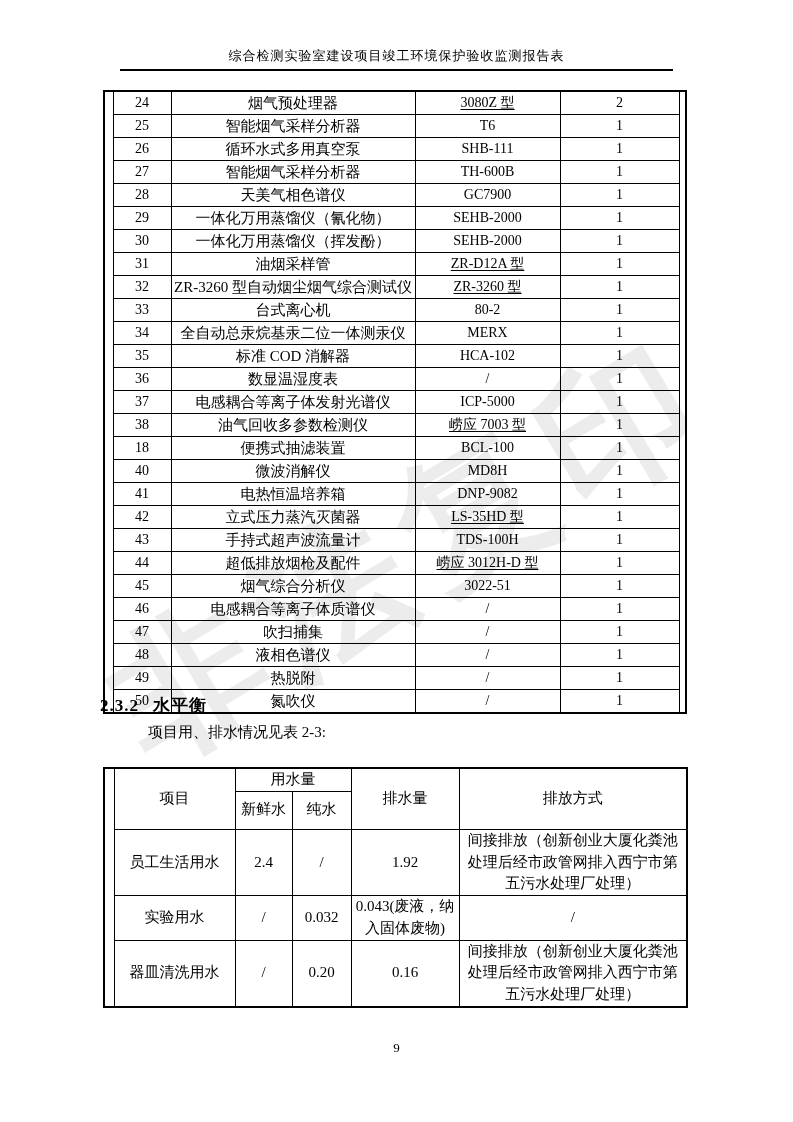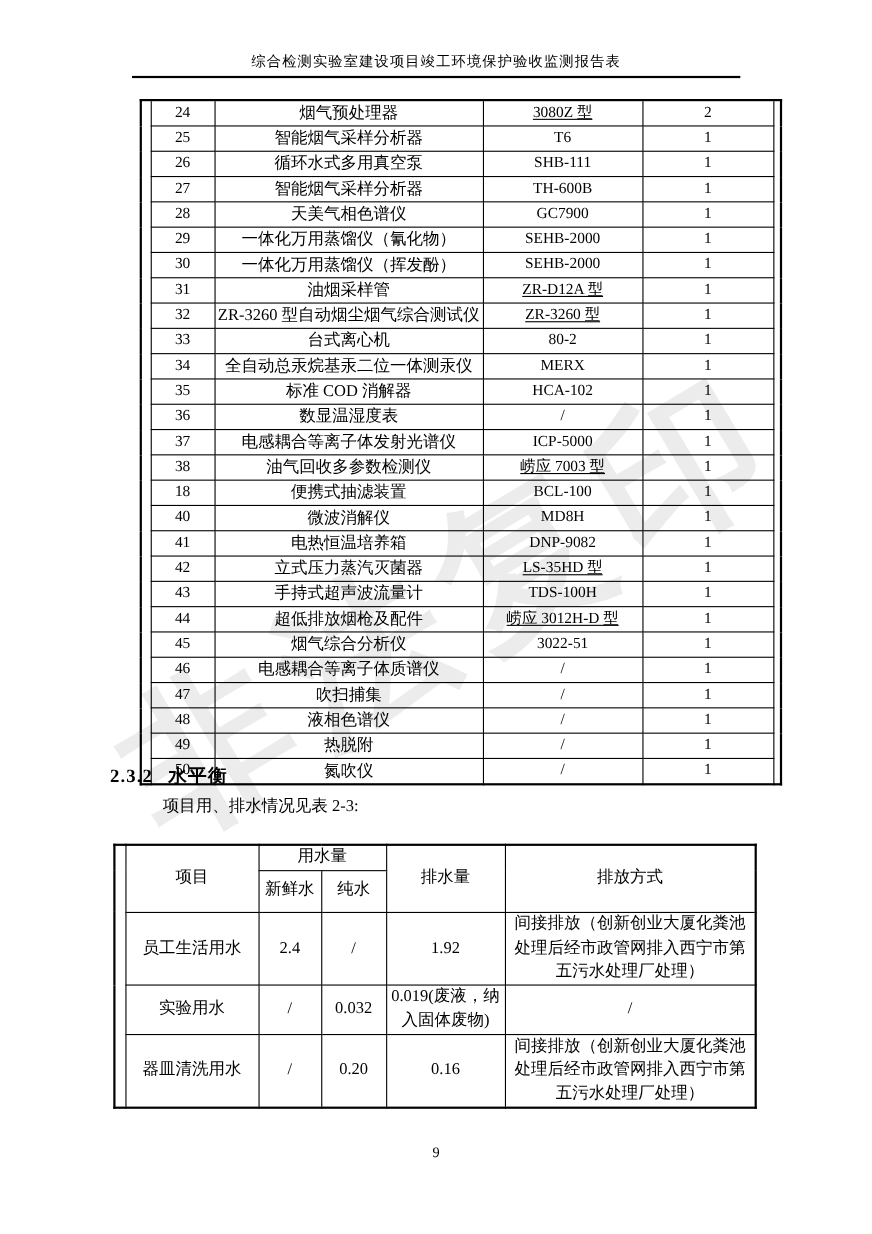--- a/index.html
+++ b/index.html
@@ -53,21 +53,20 @@
     text-align:center;
     vertical-align:middle;
     padding:0 2px;
     overflow:hidden;
     word-break:break-all;
   }
   td.edge{padding:0;}
   #equipment-table{
     left:103px;top:90px;width:582px;
     border:2px solid #000;
-    margin-left:24px;
   }
   #equipment-table td{height:22px;font-size:14px;line-height:1.1;}
   #equipment-table td.c-name{font-size:15px;}
   #water-table{
     left:103px;top:767px;width:583px;
     border:2px solid #000;
   }
   #water-table td{font-size:15px;line-height:1.45;}
   tr.h1{height:23px;}
   tr.h2{height:38px;}
@@ -317,21 +316,21 @@
           <td>员工生活用水</td>
           <td>2.4</td>
           <td>/</td>
           <td>1.92</td>
           <td>间接排放（创新创业大厦化粪池处理后经市政管网排入西宁市第五污水处理厂处理）</td>
         </tr>
         <tr class="wrow wrow-1">
           <td>实验用水</td>
           <td>/</td>
           <td>0.032</td>
-          <td>0.019(废液，纳入固体废物)</td>
+          <td>0.043(废液，纳入固体废物)</td>
           <td>/</td>
         </tr>
         <tr class="wrow wrow-2">
           <td>器皿清洗用水</td>
           <td>/</td>
           <td>0.20</td>
           <td>0.16</td>
           <td>间接排放（创新创业大厦化粪池处理后经市政管网排入西宁市第五污水处理厂处理）</td>
         </tr>
       </tbody>

